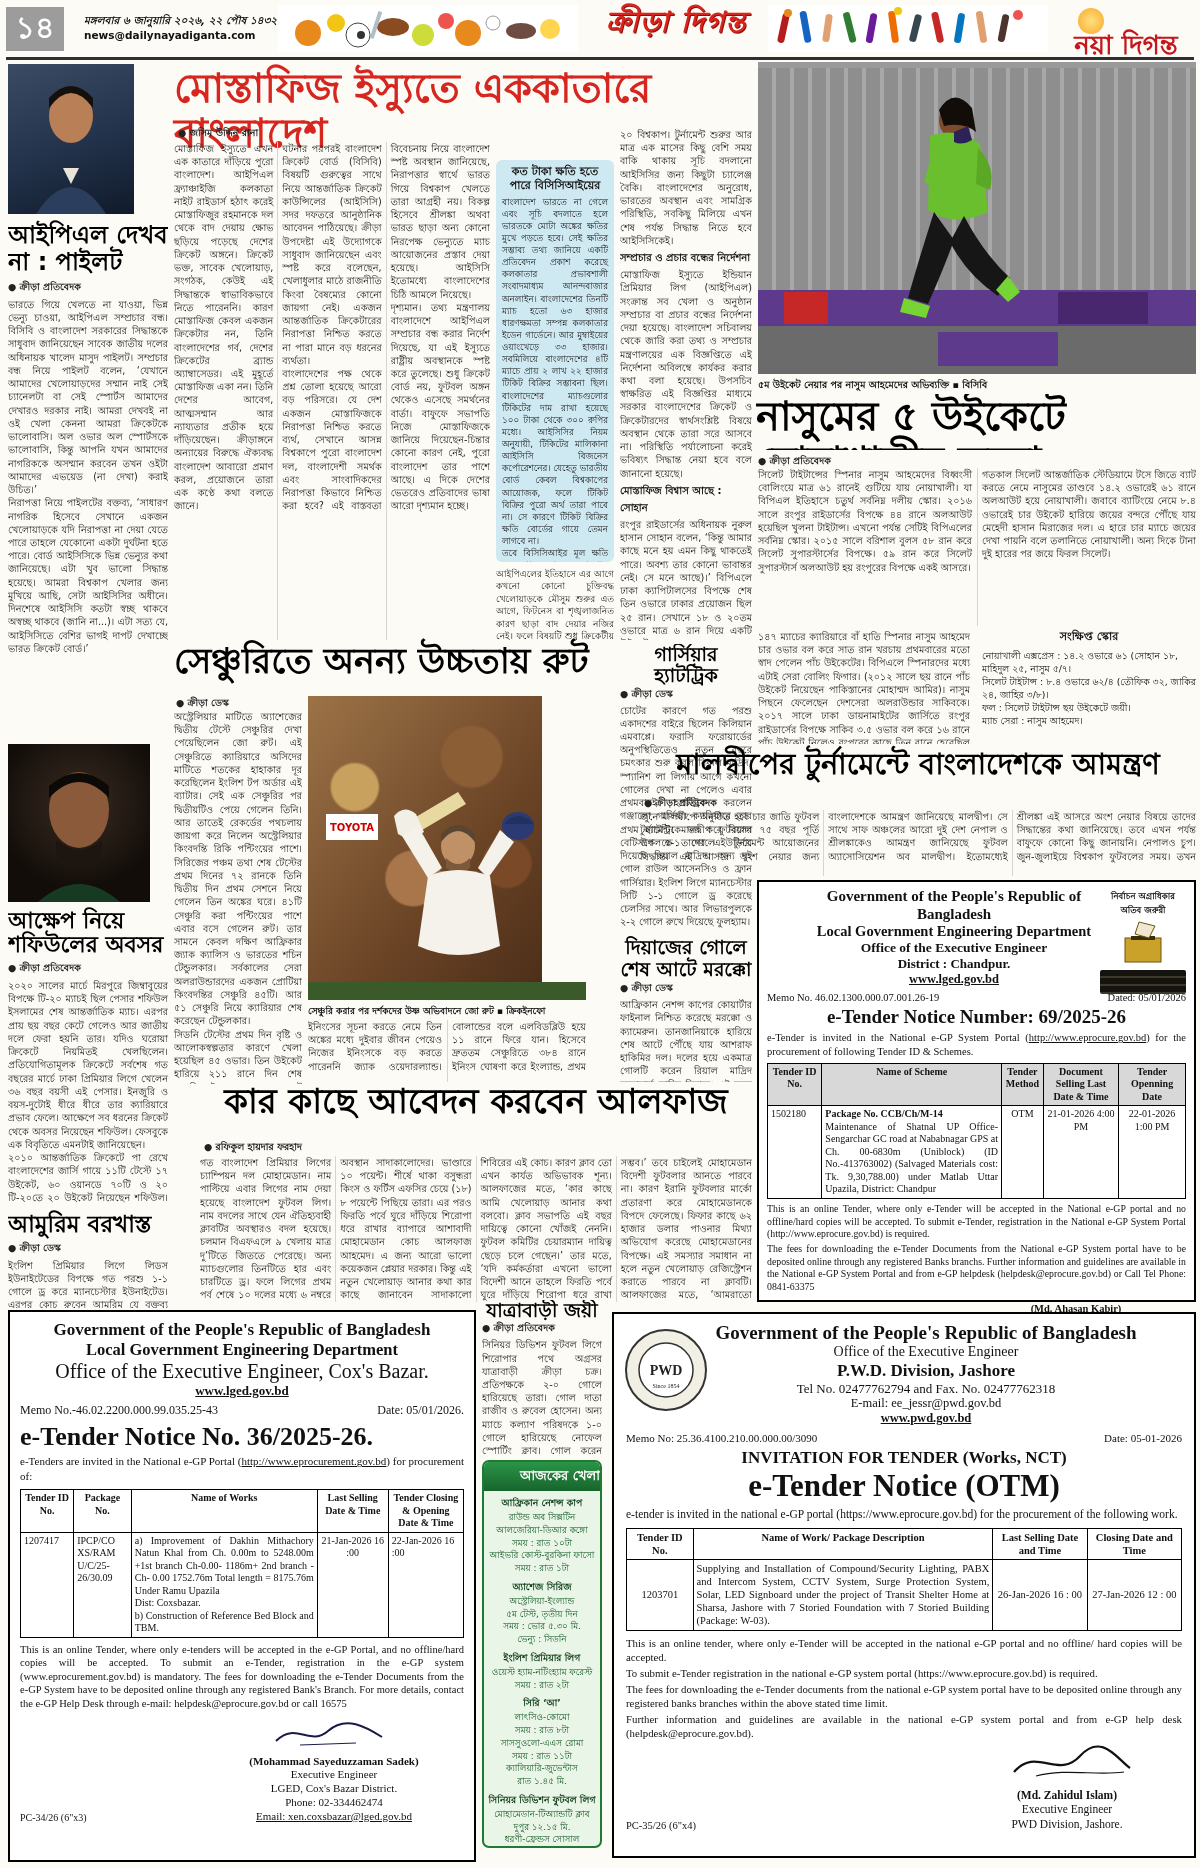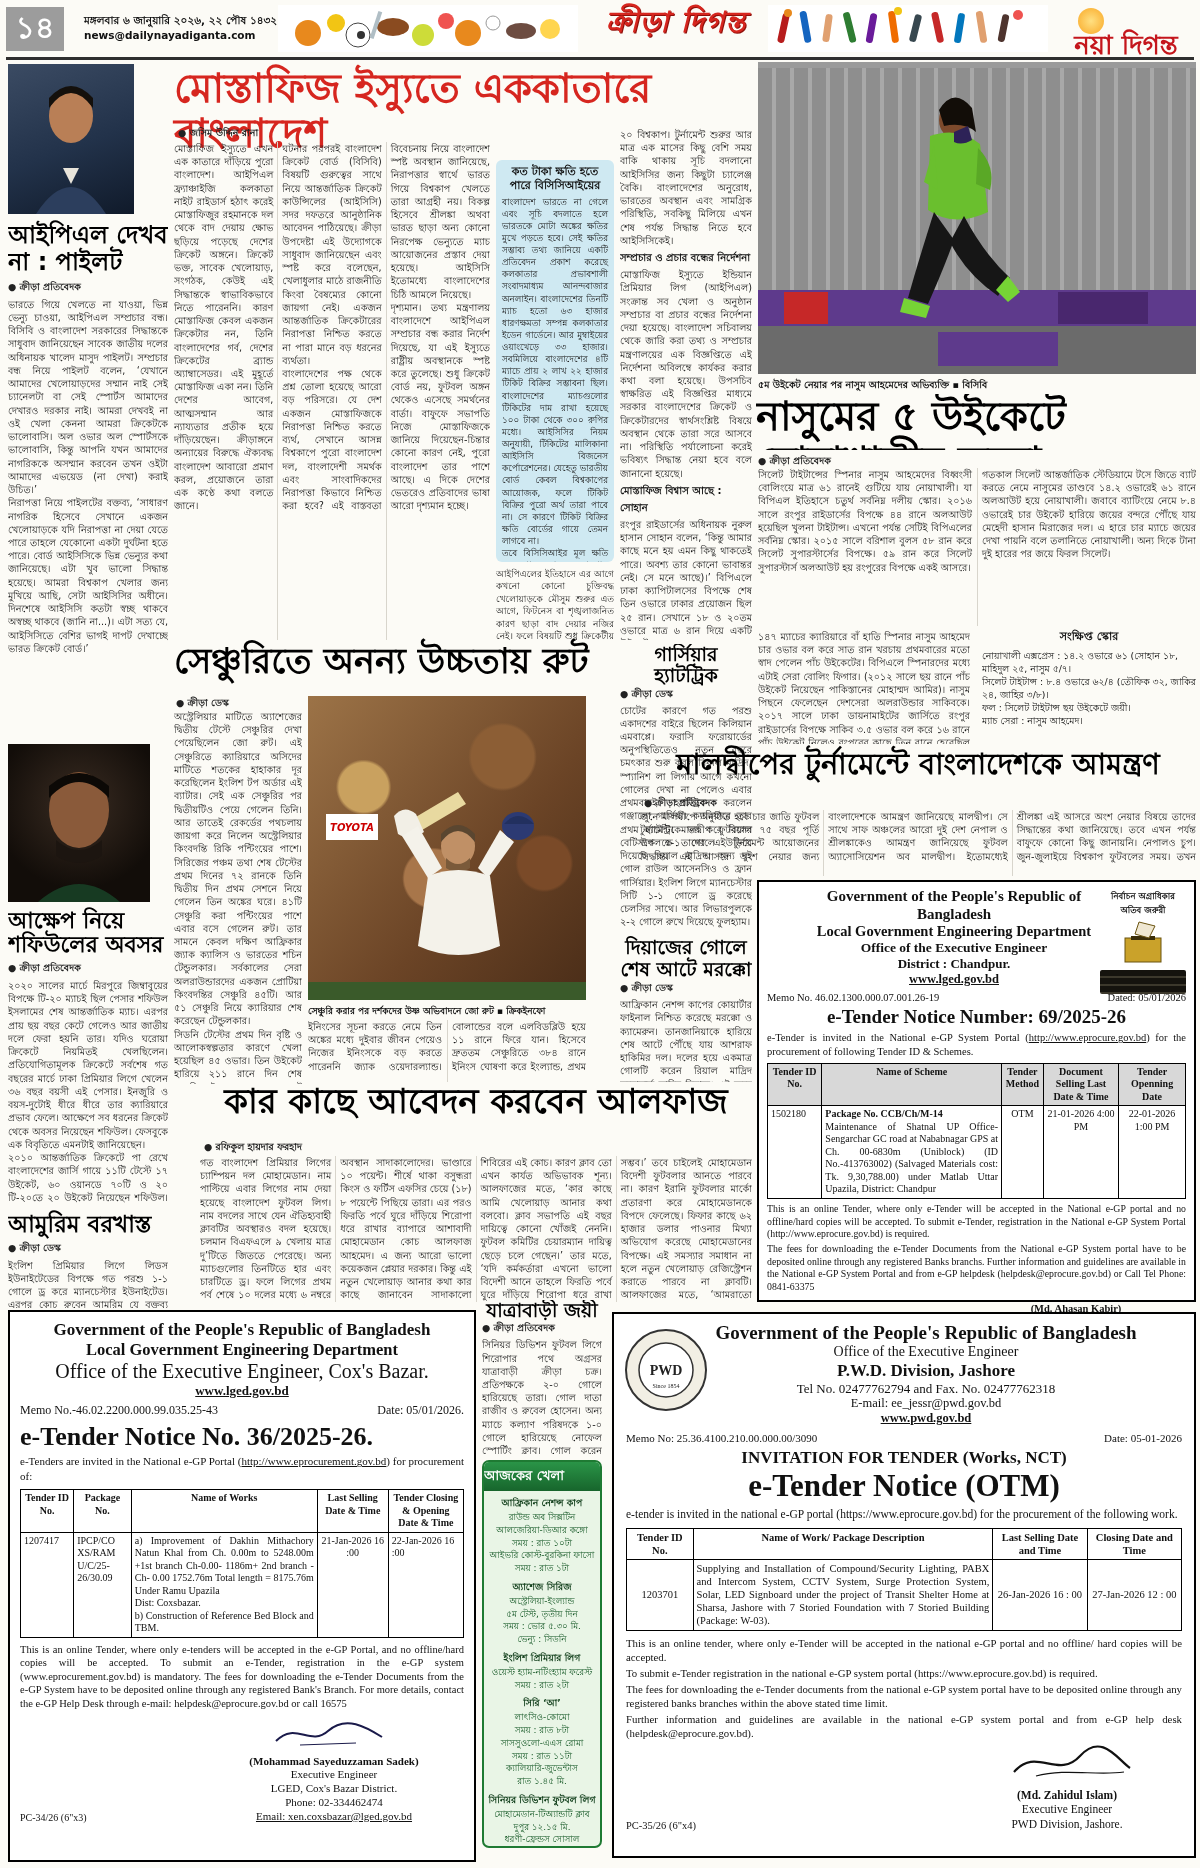--- a/index.html
+++ b/index.html
@@ -20,38 +20,38 @@
   .tender{border:2px solid #000;background:#fff;font-family:"Liberation Serif", serif;}
   .tender .hdr{text-align:center;line-height:1.18;}
   .tbl{width:100%;border-collapse:collapse;font-size:10px;line-height:1.25;}
   .tbl th,.tbl td{border:1px solid #000;padding:2px 3px;vertical-align:top;}
   .tbl th{text-align:center;}
   .url{text-decoration:underline;}
   .sig{text-align:center;line-height:1.25;}
   .photo{background:#888;}
   .greenbox{border:2px solid #1f7a33;border-radius:7px;background:#e9f5e6;}
   .gb-head{background:linear-gradient(#2a9447,#17652c);color:#fff;font-weight:bold;
-           text-align:left;border-radius:4px 4px 0 0;}
+           text-align:right;border-radius:4px 4px 0 0;}
   .gb-sec-h{font-weight:bold;font-size:9.3px;text-align:center;margin-top:5px;color:#0d3b17;}
   .gb-lines{font-size:8.8px;text-align:center;line-height:1.45;color:#152;}
   .scorebox{font-size:9.3px;line-height:1.4;}
   .subhead{font-weight:bold;font-size:10px;margin:3px 0 1px 0;}
 </style>
 </head>
 <body>
 
 <div class="page">
 
   <div class="abs" style="left:0;top:0;width:1200px;height:57px;">
     <div class="abs" style="left:6px;top:7px;width:58px;height:44px;background:#9c9c9c;color:#fff;
                 font-size:30px;font-weight:bold;display:flex;align-items:center;justify-content:center;">
         <span>১৪</span>
       </div>
     <div class="abs" style="left:84px;top:13px;width:200px;line-height:1.45;">
-      <div style="font-size:10.5px;font-weight:bold;">মঙ্গলবার ৬ জানুয়ারি ২০২৬, ২২ পৌষ ১৪৩২</div>
+      <div style="font-size:10.5px;font-weight:bold;font-style:italic;">মঙ্গলবার ৬ জানুয়ারি ২০২৬, ২২ পৌষ ১৪৩২</div>
       <div style="font-size:10.5px;font-weight:bold;">news@dailynayadiganta.com</div>
     </div>
 
     <div class="abs" style="left:278px;top:5px;width:300px;height:47px;background:#fff;">
       <svg width="300" height="47">
         <circle cx="30" cy="28" r="13" fill="#e8891d"></circle>
           <circle cx="58" cy="18" r="9" fill="#f2c514"></circle>
         <circle cx="80" cy="30" r="12" fill="#fff" stroke="#444"></circle>
           <circle cx="83" cy="30" r="4" fill="#333"></circle>
         <ellipse cx="115" cy="22" rx="16" ry="9" fill="#8a4b20"></ellipse>
@@ -183,26 +183,26 @@
     <div class="scorebox prelines">নোয়াখালী এক্সপ্রেস : ১৪.২ ওভারে ৬১ (সোহান ১৮, মাহিদুল ২৫, নাসুম ৫/৭।
 সিলেট টাইটান্স : ৮.৪ ওভারে ৬২/৪ (তৌফিক ৩২, জাকির ২৪, জাহির ৩/৮)।
 ফল : সিলেট টাইটান্স ছয় উইকেটে জয়ী।
 ম্যাচ সেরা : নাসুম আহমেদ।</div>
   </div>
 
   <div class="abs h-bn" style="left:174px;top:642px;width:438px;font-size:35px;">সেঞ্চুরিতে অনন্য উচ্চতায় রুট</div>
   <div class="abs byline" style="left:176px;top:696px;">● ক্রীড়া ডেস্ক</div>
   <div class="abs body-txt just prelines hid" style="left:174px;top:710px;width:128px;height:374px;">অস্ট্রেলিয়ার মাটিতে অ্যাশেজের দ্বিতীয় টেস্টে সেঞ্চুরির দেখা পেয়েছিলেন জো রুট। এই সেঞ্চুরিতে ক্যারিয়ারে অসিদের মাটিতে শতকের হাহাকার দূর করেছিলেন ইংলিশ টপ অর্ডার এই ব্যাটার। সেই এক সেঞ্চুরির পর দ্বিতীয়টিও পেয়ে গেলেন তিনি। আর তাতেই রেকর্ডের পথচলায় জায়গা করে নিলেন অস্ট্রেলিয়ার কিংবদন্তি রিকি পন্টিংয়ের পাশে। সিরিজের পঞ্চম তথা শেষ টেস্টের প্রথম দিনের ৭২ রানকে তিনি দ্বিতীয় দিন প্রথম সেশনে নিয়ে গেলেন তিন অঙ্কের ঘরে। ৪১টি সেঞ্চুরি করা পন্টিংয়ের পাশে এবার বসে গেলেন রুট। তার সামনে কেবল দক্ষিণ আফ্রিকার জ্যাক ক্যালিস ও ভারতের শচিন টেন্ডুলকার। সর্বকালের সেরা অলরাউন্ডারদের একজন প্রোটিয়া কিংবদন্তির সেঞ্চুরি ৪৫টি। আর ৫১ সেঞ্চুরি নিয়ে ক্যারিয়ার শেষ করেছেন টেন্ডুলকার।
 সিডনি টেস্টের প্রথম দিন বৃষ্টি ও আলোকস্বল্পতার কারণে খেলা হয়েছিল ৪৫ ওভার। তিন উইকেট হারিয়ে ২১১ রানে দিন শেষ করেছিল ইংল্যান্ড। ৭২ রানে রুট ও ৭৮ রান নিয়ে দ্বিতীয় দিন মাঠে নামেন ব্রুক। দিনের তৃতীয় ওভারে এ দিন বোলান্ডের বলে আউট হয়ে সাজঘরে ফেরেন ব্রুক (৮৪)। আর আগের দিন জাগানো সম্ভাবনাকে চমৎকার ব্যাটিংয়ে নবম ব্যাটার</div>
-  <div class="abs photo" style="left:308px;top:696px;width:278px;height:304px;
+  <div class="abs photo" style="left:308px;top:696px;width:234px;height:304px;
               background:radial-gradient(circle at 20% 30%,#c9a15f 0 8%,transparent 9%),
                          radial-gradient(circle at 70% 20%,#8c5e35 0 10%,transparent 11%),
                          radial-gradient(circle at 45% 60%,#a8764a 0 12%,transparent 13%),
                          radial-gradient(circle at 85% 55%,#7a4a28 0 9%,transparent 10%),
-                         linear-gradient(130deg,#9c7347,#6b4426 60%,#4a2d18);font-style:italic;">
+                         linear-gradient(130deg,#9c7347,#6b4426 60%,#4a2d18);">
     <svg width="278" height="304">
       <rect x="18" y="118" width="52" height="26" fill="#fff"></rect>
       <text x="44" y="135" font-size="10" font-weight="bold" text-anchor="middle" fill="#c00">TOYOTA</text>
       <path d="M96 128 L150 96 L158 108 L104 140 Z" fill="#e8d9a0"></path>
       <path d="M86 120 Q96 108 108 118 L116 136 Q102 146 90 138 Z" fill="#f2efe6"></path>
       <ellipse cx="150" cy="150" rx="17" ry="20" fill="#c09066"></ellipse>
       <path d="M133 146 Q150 124 167 146 L167 138 Q150 120 133 138 Z" fill="#5a4630"></path>
       <path d="M138 162 Q150 174 162 162 L162 172 Q150 180 138 172 Z" fill="#7a5a3a"></path>
       <path d="M120 180 Q150 168 182 180 L192 250 Q150 268 110 250 Z" fill="#f4f2ea"></path>
       <path d="M120 182 L94 140 L110 130 L134 172 Z" fill="#f4f2ea"></path>

